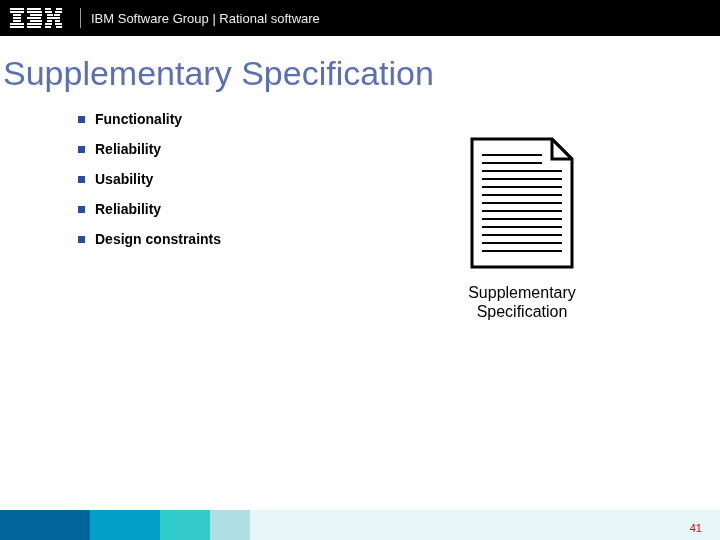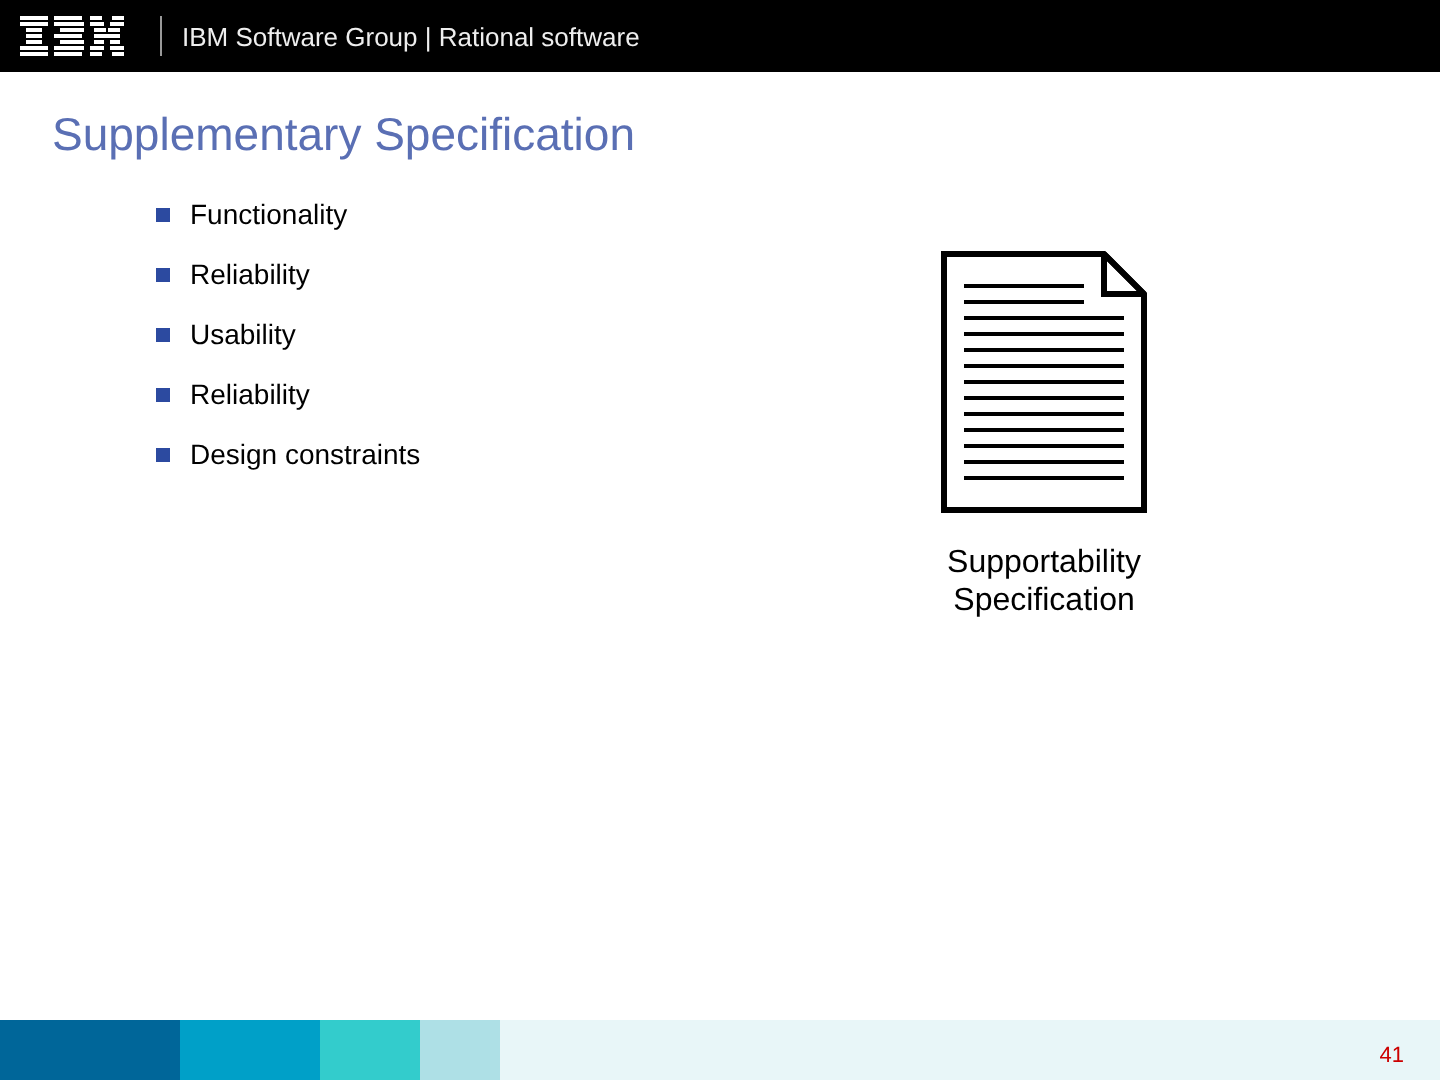--- a/index.html
+++ b/index.html
@@ -5,26 +5,26 @@
   * { box-sizing: border-box; margin: 0; padding: 0; }
   html, body { width: 720px; height: 540px; font-family: Arial, Helvetica, sans-serif; background: #fff; overflow: hidden; }
   .header {
     width: 100%; height: 36px; background: #000; color: #fff;
     display: flex; align-items: center; padding: 16px 10px;
   }
   .ibm-logo { margin-right: 8px; display: flex; align-items: center; }
   .vsep { width: 1px; height: 20px; background: #999; margin: 0 10px; }
   .header-text { font-size: 13px; color: #eee; }
   .title {
-    color: #5a6fb4; font-size: 23px; font-weight: 400;
-    padding: 18px 0 12px 26px;
+    color: #5a6fb4; font-size: 34px; font-weight: 400;
+    padding: 18px 0 12px 3px;
   }
   .content { position: relative; }
   .bullets { list-style: none; padding-left: 78px; padding-top: 6px; }
-  .bullets li { margin-bottom: 14px; display: flex; align-items: center; font-size: 14px; font-weight: normal; }
+  .bullets li { margin-bottom: 14px; display: flex; align-items: center; font-size: 14px; font-weight: bold; }
   .sq { width: 7px; height: 7px; background: #2c4aa0; display: inline-block; margin-right: 10px; flex-shrink: 0; }
   .doc-block { position: absolute; left: 468px; top: 30px; text-align: center; }
   .doc-icon { width: 108px; height: 136px; }
   .doc-caption { font-size: 16px; font-weight: 400; margin-top: 8px; line-height: 1.2; }
   .footer {
     position: absolute; left: 0; bottom: 0; width: 720px; height: 30px;
     display: flex; align-items: center;
   }
   .footer-bar { height: 30px; flex: 1; display: flex; }
   .fb-seg { height: 100%; }
@@ -117,21 +117,21 @@
         <line x1="14" y1="68" x2="94" y2="68"></line>
         <line x1="14" y1="76" x2="94" y2="76"></line>
         <line x1="14" y1="84" x2="94" y2="84"></line>
         <line x1="14" y1="92" x2="94" y2="92"></line>
         <line x1="14" y1="100" x2="94" y2="100"></line>
         <line x1="14" y1="108" x2="94" y2="108"></line>
         <line x1="14" y1="116" x2="94" y2="116"></line>
       </g>
     </svg>
     <div class="doc-caption">
-      <span>Supportability</span><br>
+      <span>Supplementary</span><br>
       <span>Specification</span>
     </div>
   </div>
 </div>
 
 <div class="footer">
   <div class="footer-bar">
     <div class="fb-seg s1"></div>
     <div class="fb-seg s2"></div>
     <div class="fb-seg s3"></div>

